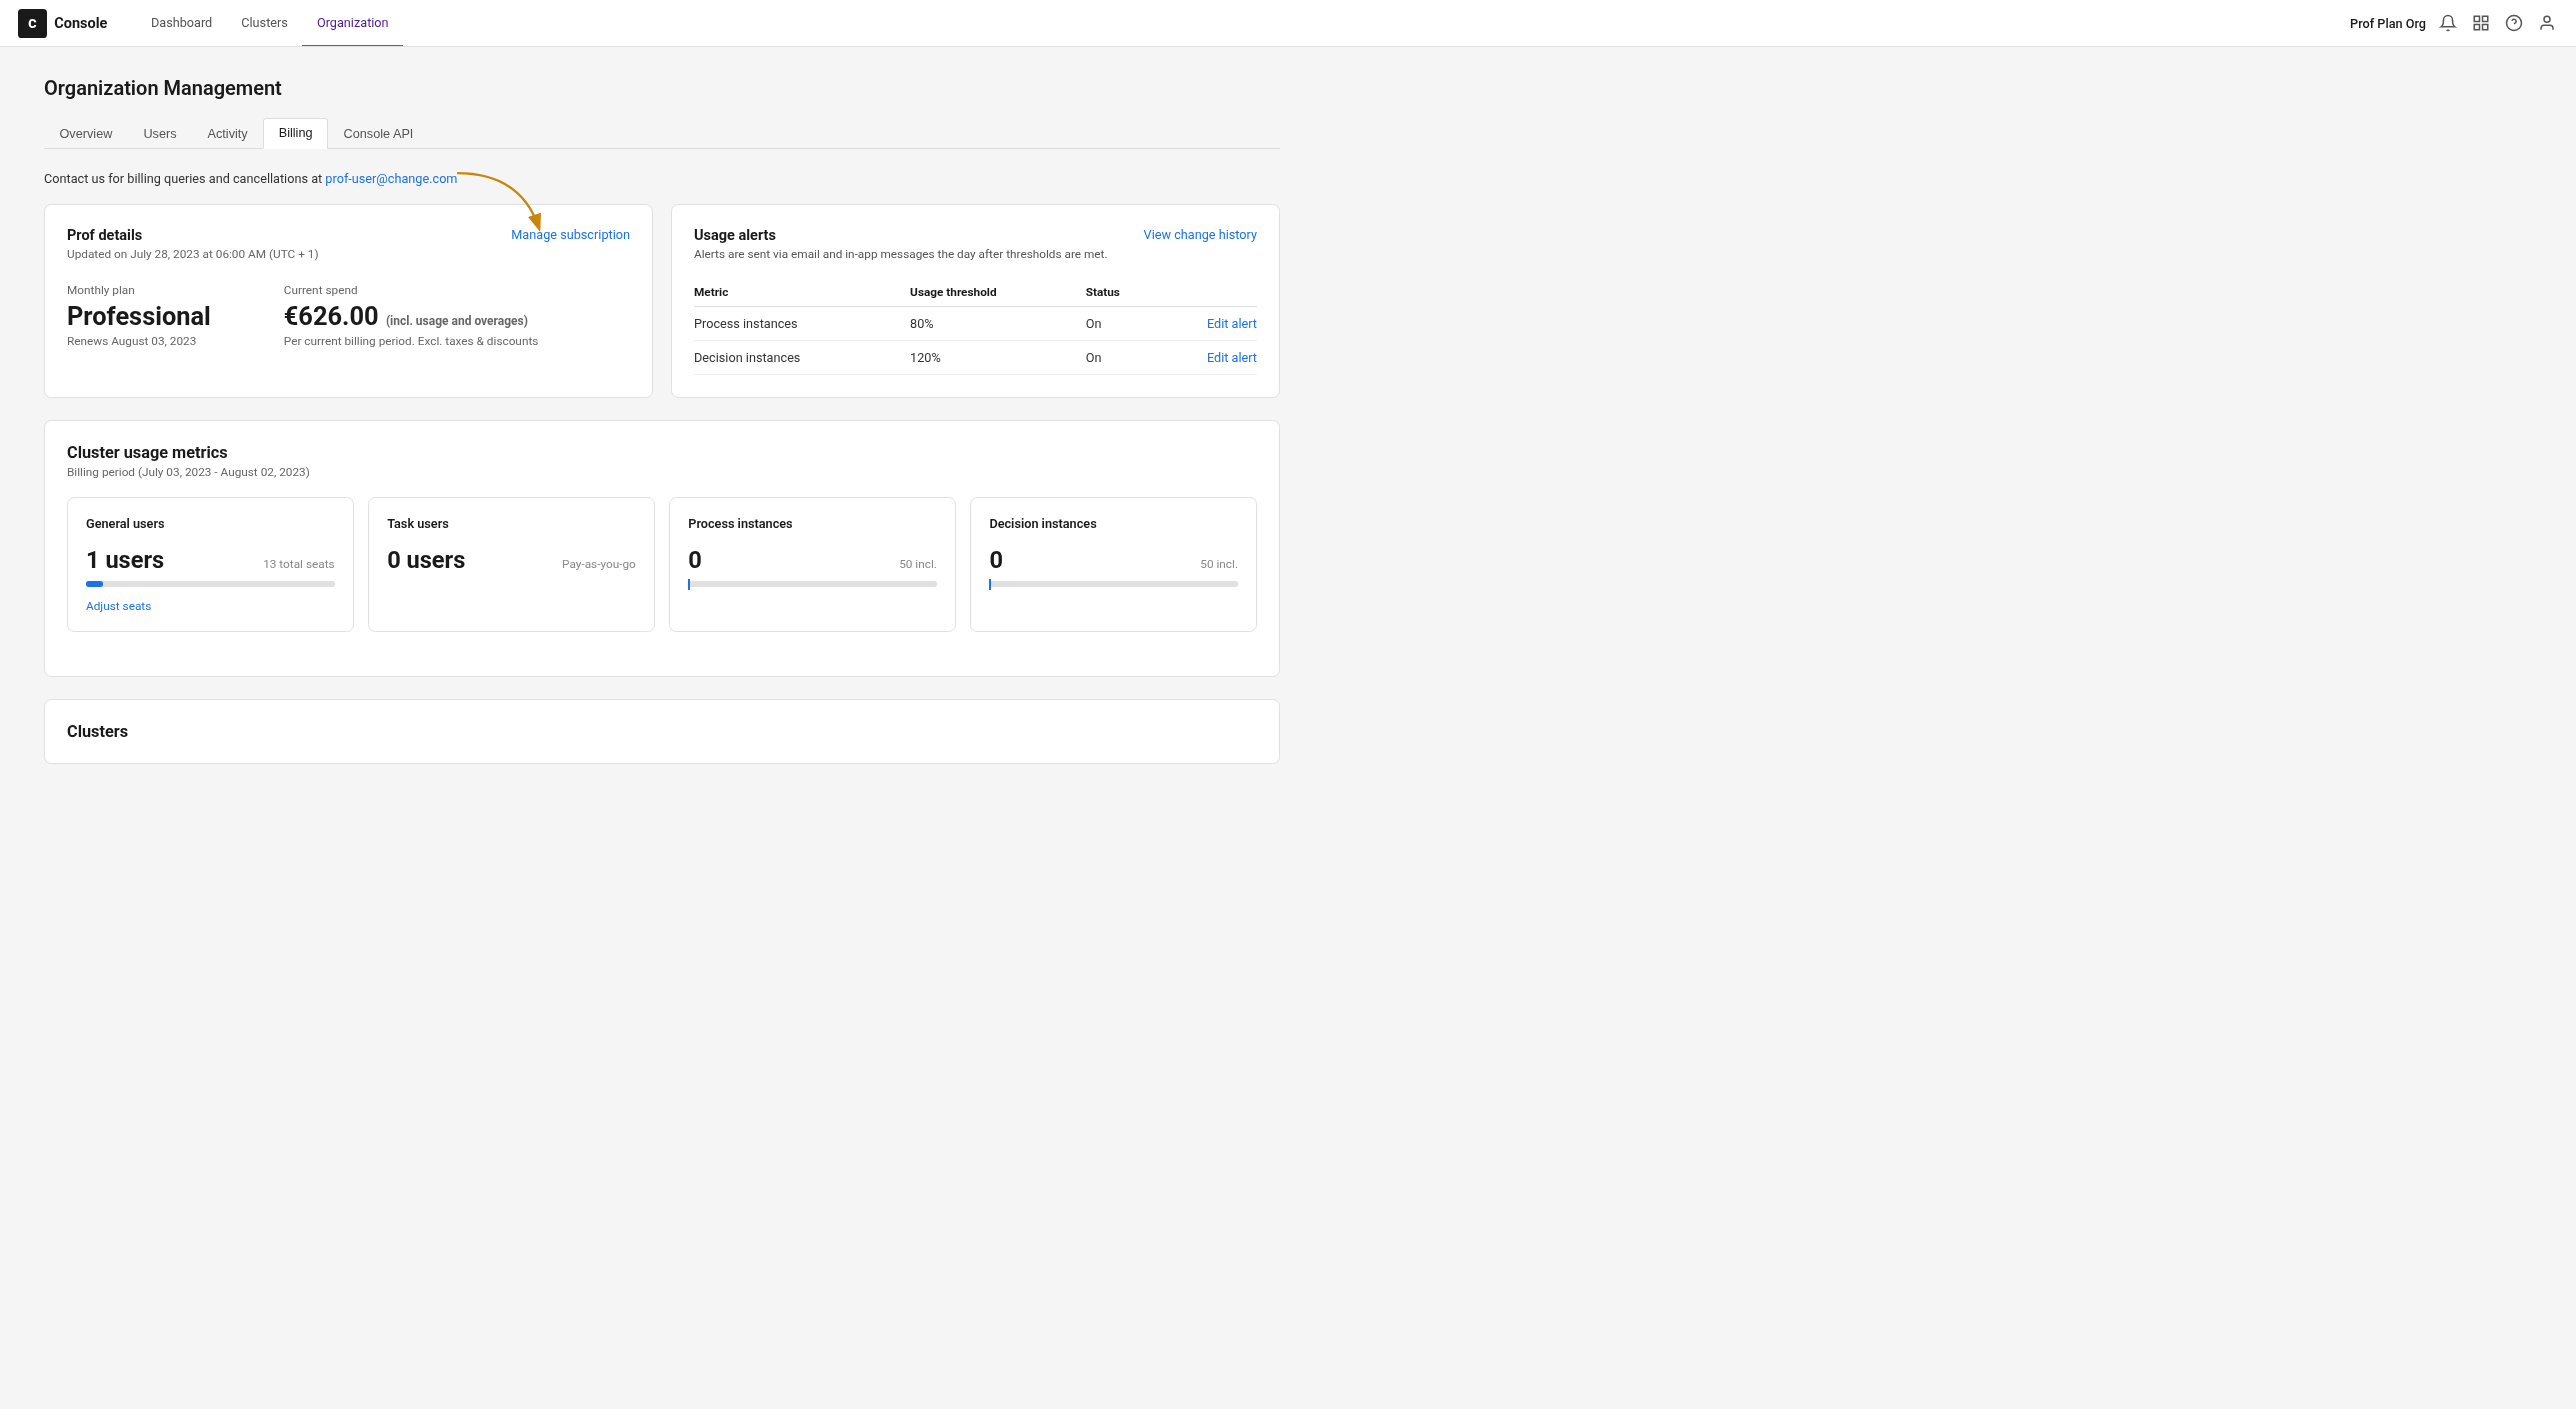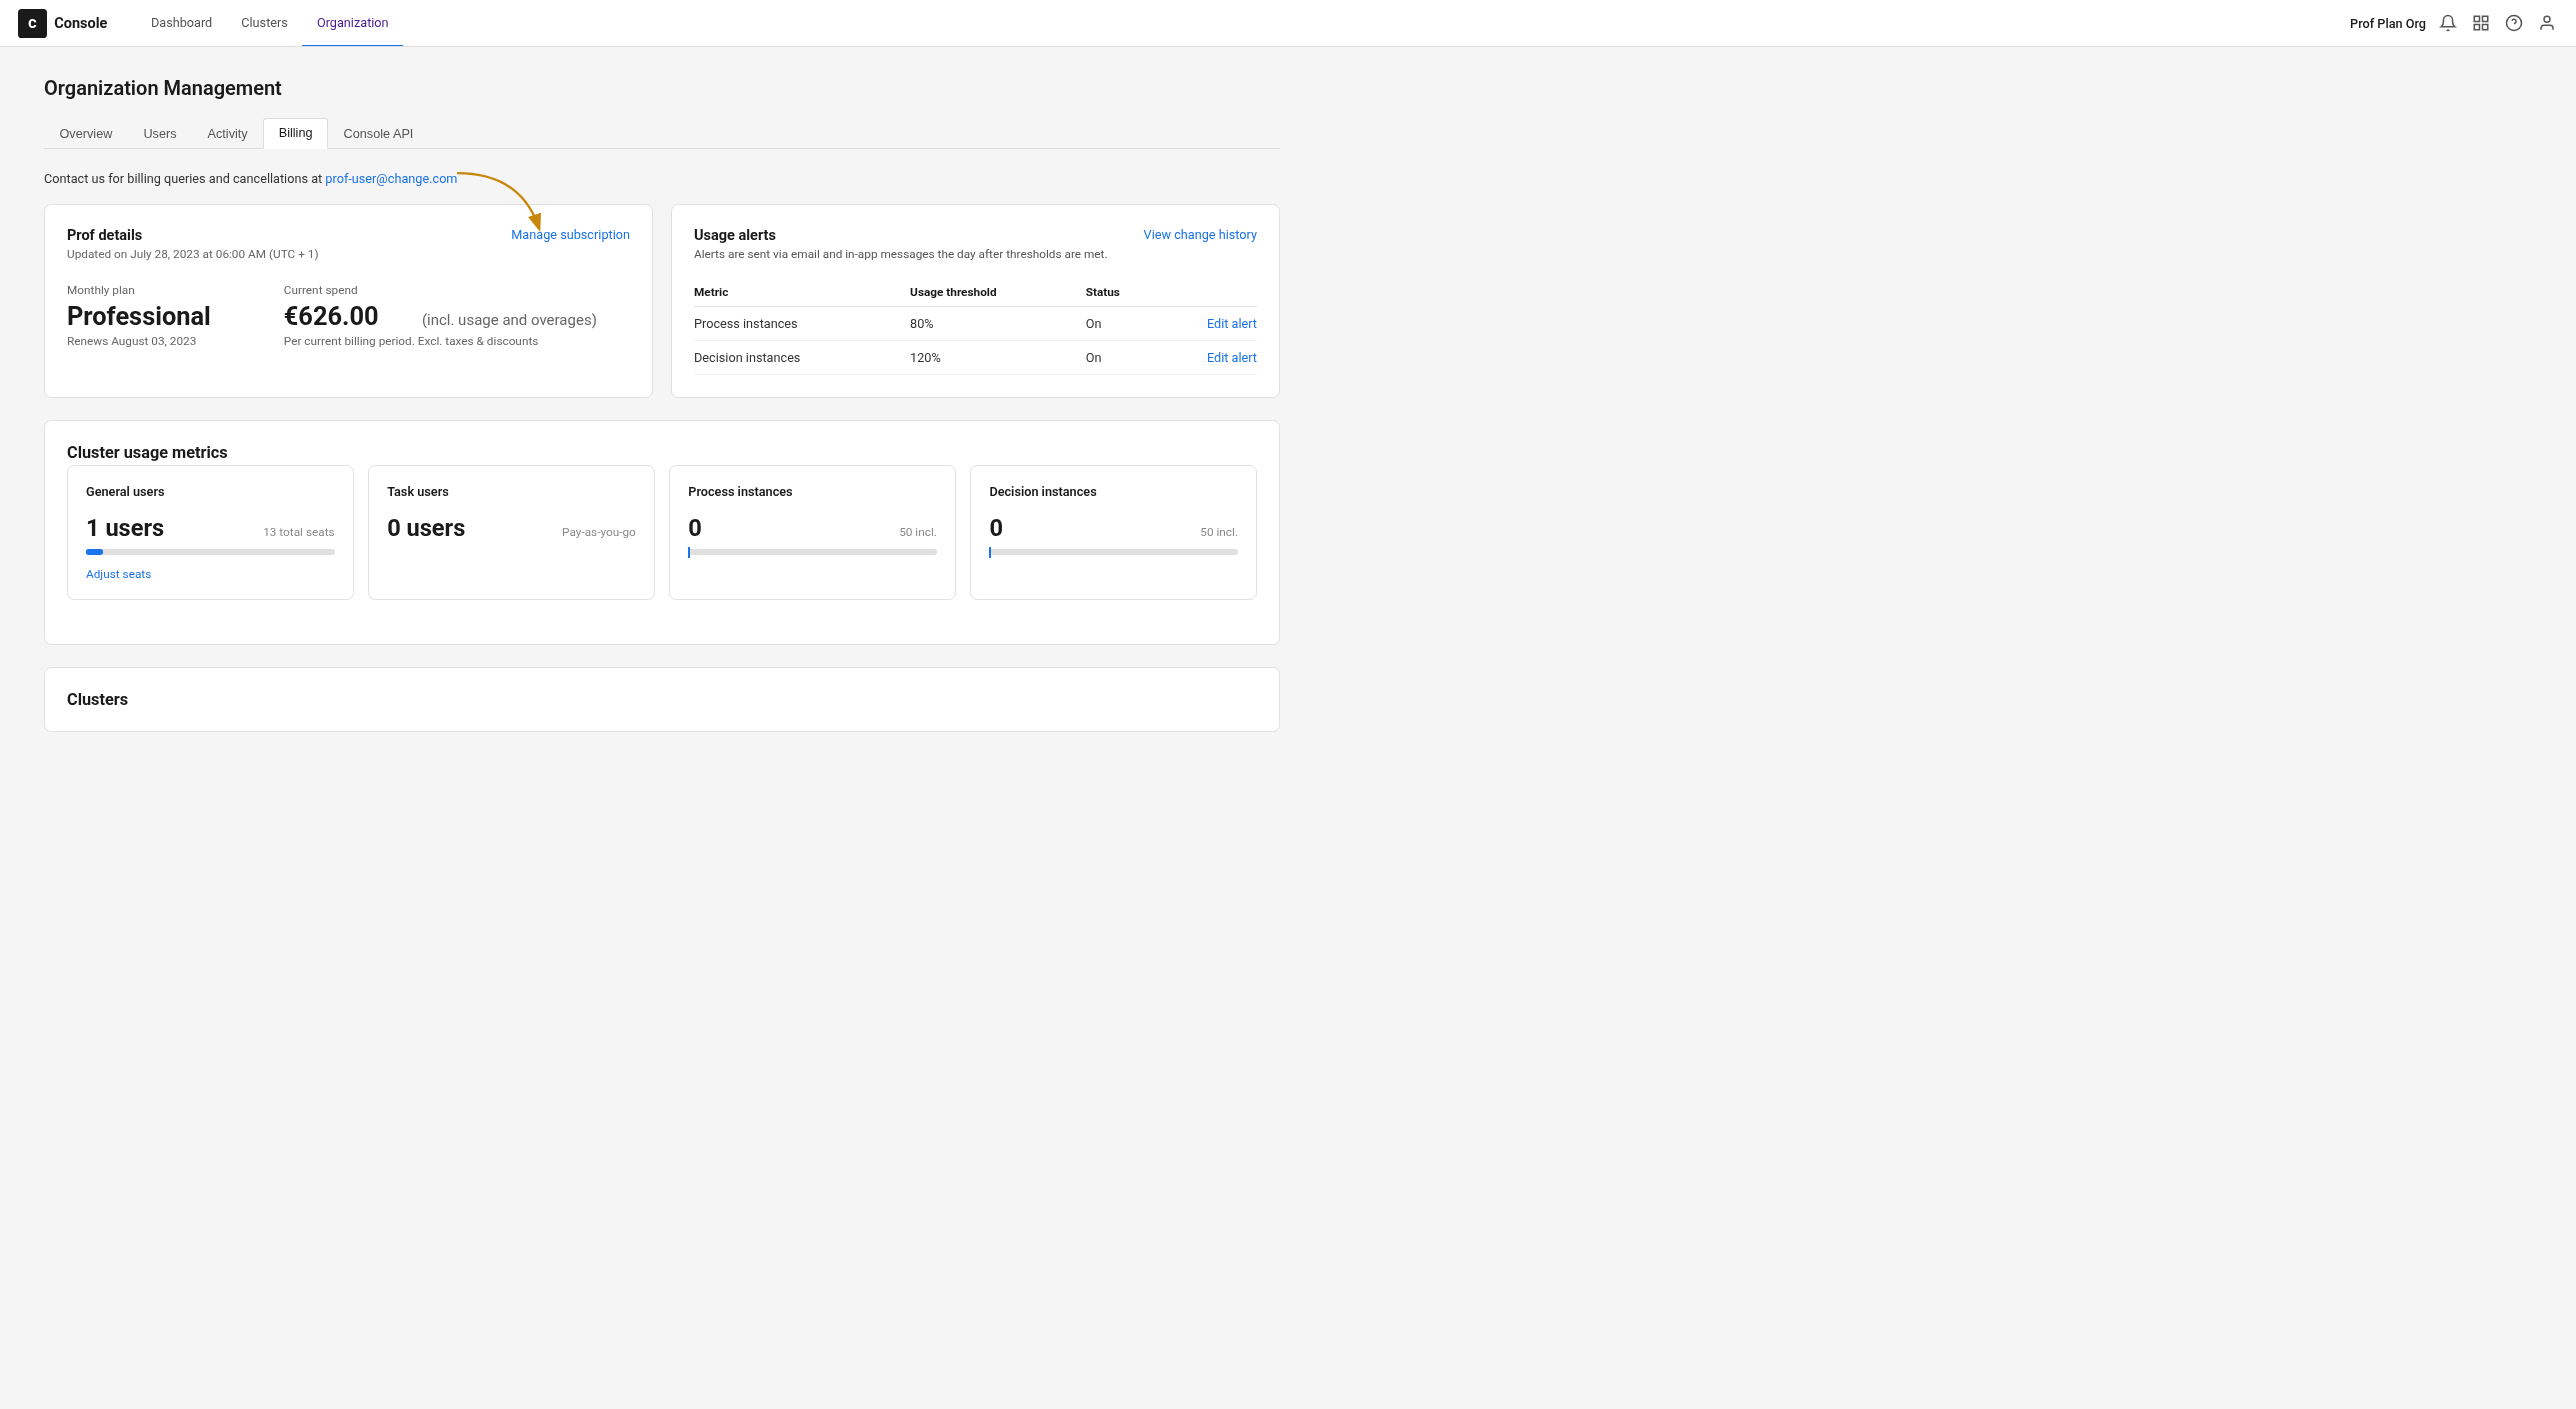--- a/index.html
+++ b/index.html
@@ -196,24 +196,23 @@
       color: #666;
     }
     .spend-amount {
       font-size: 25.4px;
       font-weight: 700;
       display: flex;
       align-items: baseline;
       gap: 7.3px;
     }
     .spend-note {
-      font-size: 15px;
+      font-size: 12px;
       color: #666;
-      font-weight: 400;
-      margin-left: 36px;
+      font-weight: 700;
     }
     .spend-desc {
       font-size: 11.8px;
       color: #666;
       margin-top: 3.6px;
     }
 
     
     .alerts-desc {
       font-size: 11.8px;
@@ -471,20 +470,21 @@
       <td class="edit-link">Edit alert</td>
     </tr>
             </tbody>
         </table>
       </div>
 
     </div>
 
     <div class="section-wrapper">
       <div class="section-title">Cluster usage metrics</div>
+      <div class="section-subtitle">Billing period (July 03, 2023 - August 02, 2023)</div>
 
       <div class="metrics-row" id="metrics-row">
       <div class="metric-card">
       <div class="metric-title">General users</div>
       <div class="metric-values">
         <span class="metric-value">1 users</span>
         <span class="metric-value-sub">13 total seats</span>
       </div>
       
           <div class="progress-bar-bg">

